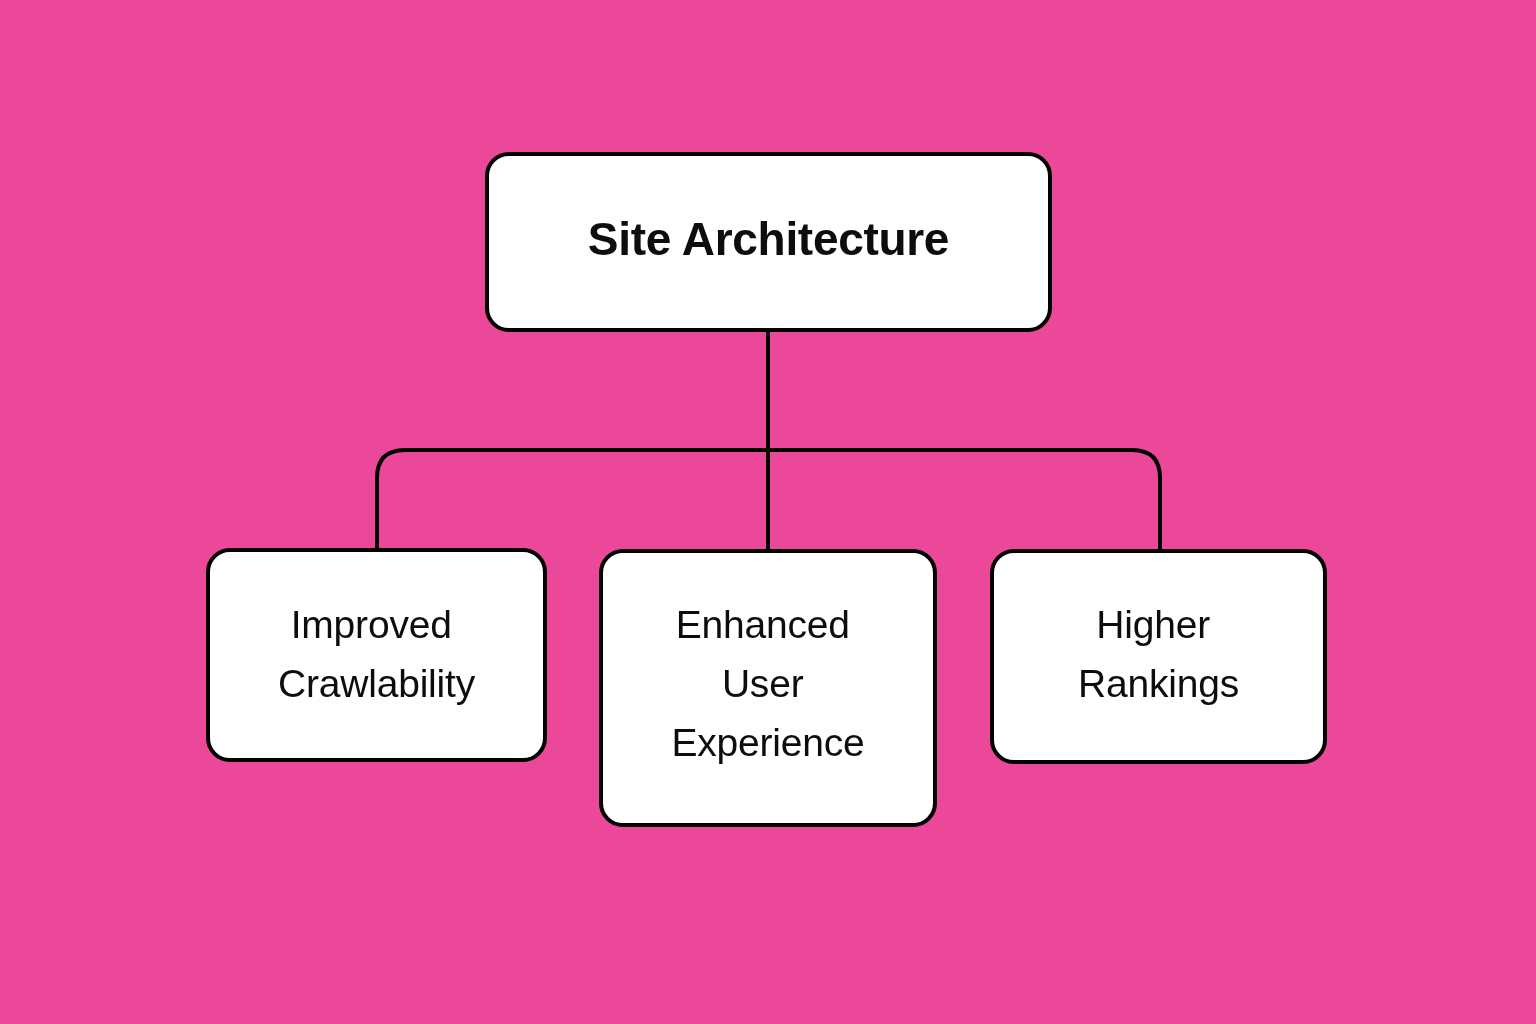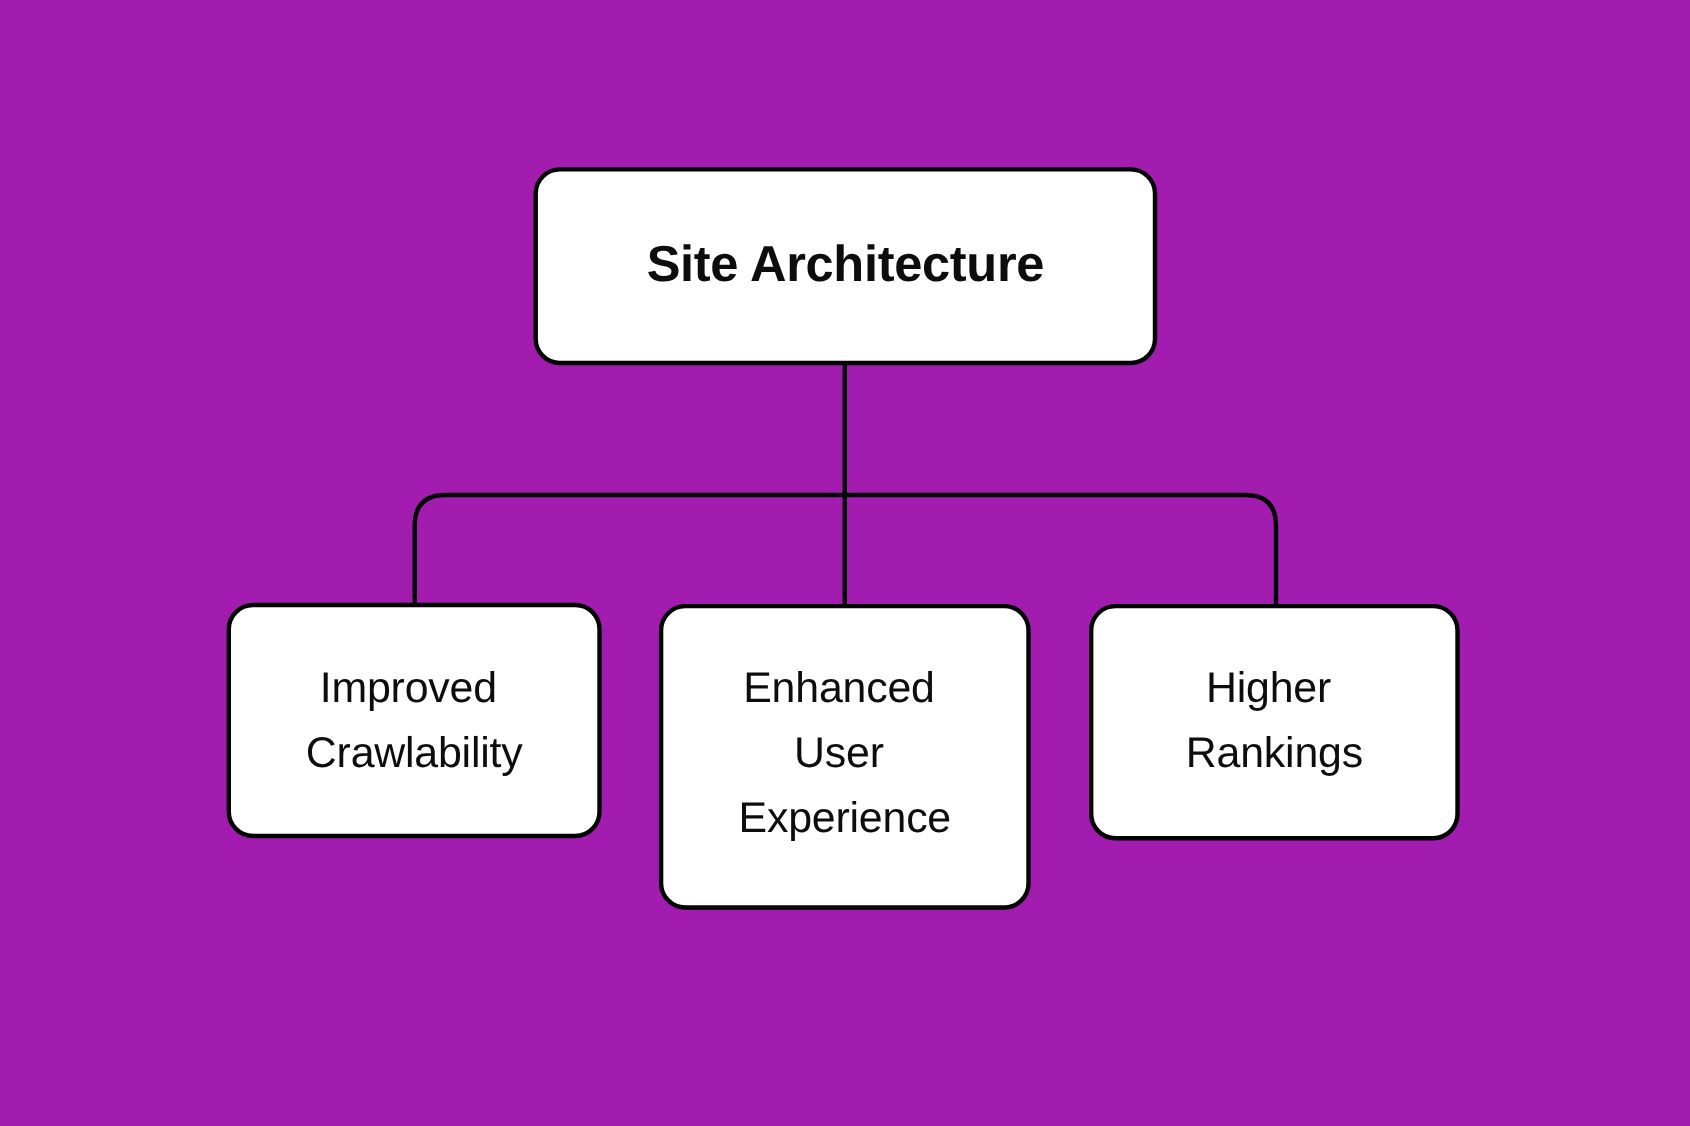--- a/index.html
+++ b/index.html
@@ -11,21 +11,21 @@
   body {
     width: 1536px;
     height: 1024px;
     overflow: hidden;
     font-family: "Liberation Sans", sans-serif;
   }
   #diagram-canvas {
     position: relative;
     width: 1536px;
     height: 1024px;
-    background: #a21caf;
+    background: #ec4899;
   }
   #flowchart-svg {
     position: absolute;
     top: 0;
     left: 0;
     width: 1536px;
     height: 1024px;
   }
   .node-shape {
     fill: #ffffff;

